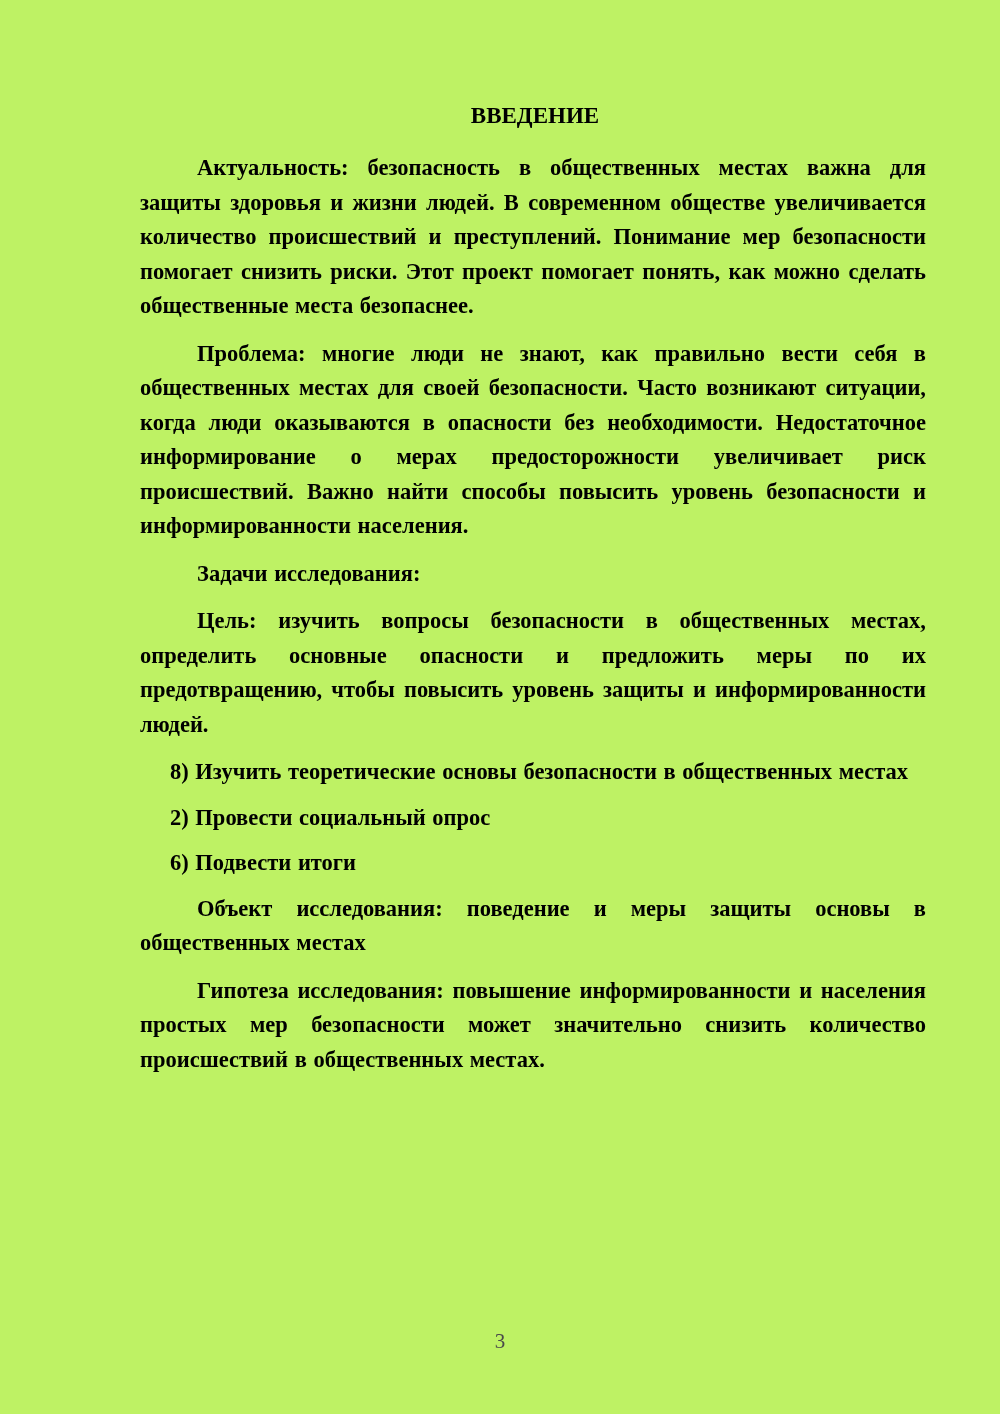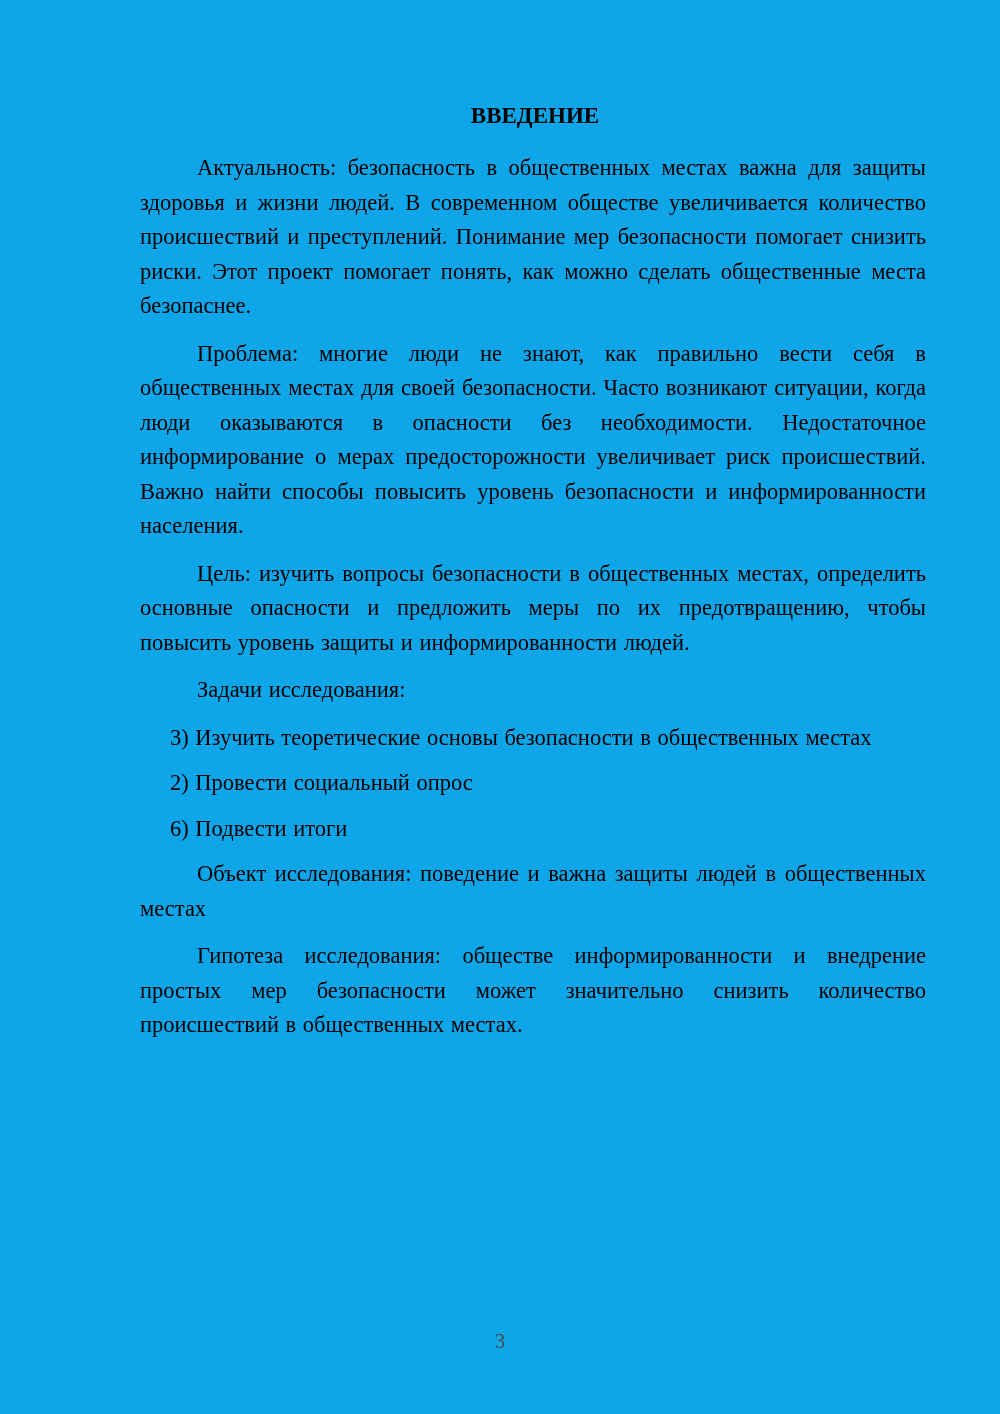--- a/index.html
+++ b/index.html
@@ -4,21 +4,21 @@
 <style>
   html, body {
     margin: 0;
     padding: 0;
     background: #ffffff;
   }
   .page {
     position: relative;
     width: 1000px;
     height: 1414px;
-    background: #0ea5e9;
+    background: #bef264;
     font-family: "Liberation Serif", "DejaVu Serif", serif;
     color: #000000;
     overflow: hidden;
   }
   .content {
     position: absolute;
     left: 140px;
     top: 99px;
     width: 790px;
   }
@@ -28,20 +28,21 @@
     font-weight: 700;
     text-align: center;
     margin: 0 0 18px 0;
   }
   .content p {
     font-size: 22.5px;
     line-height: 34.5px;
     margin: 0 4px 13px 0;
     text-align: justify;
     word-spacing: 1px;
+    font-weight: bold;
   }
   .body-par {
     text-indent: 57px;
   }
   .list-item {
     text-indent: 30px;
     margin-bottom: 11px !important;
   }
   .page-number {
     position: absolute;
@@ -59,34 +60,34 @@
 
 <div class="page">
   <div class="content">
 
     <h1 class="doc-title">ВВЕДЕНИЕ</h1>
 
     <p class="body-par">Актуальность: безопасность в общественных местах важна для защиты здоровья и жизни людей. В современном обществе увеличивается количество происшествий и преступлений. Понимание мер безопасности помогает снизить риски. Этот проект помогает понять, как можно сделать общественные места безопаснее.</p>
 
     <p class="body-par">Проблема: многие люди не знают, как правильно вести себя в общественных местах для своей безопасности. Часто возникают ситуации, когда люди оказываются в опасности без необходимости. Недостаточное информирование о мерах предосторожности увеличивает риск происшествий. Важно найти способы повысить уровень безопасности и информированности населения.</p>
 
+    <p class="body-par">Задачи исследования:</p>
+
     <p class="body-par">Цель: изучить вопросы безопасности в общественных местах, определить основные опасности и предложить меры по их предотвращению, чтобы повысить уровень защиты и информированности людей.</p>
 
-    <p class="body-par">Задачи исследования:</p>
-
-    <p class="list-item">3) Изучить теоретические основы безопасности в общественных местах</p>
+    <p class="list-item">8) Изучить теоретические основы безопасности в общественных местах</p>
 
 
 
     <p class="list-item">2) Провести социальный опрос</p>
 
     <p class="list-item">6) Подвести итоги</p>
 
-    <p class="body-par">Объект исследования: поведение и важна защиты людей в общественных местах</p>
+    <p class="body-par">Объект исследования: поведение и меры защиты основы в общественных местах</p>
 
 
-    <p class="body-par">Гипотеза исследования: обществе информированности и внедрение простых мер безопасности может значительно снизить количество происшествий в общественных местах.</p>
+    <p class="body-par">Гипотеза исследования: повышение информированности и населения простых мер безопасности может значительно снизить количество происшествий в общественных местах.</p>
 
 
   </div>
 
   <div class="page-number">3</div>
 </div>
 
 </body></html>

